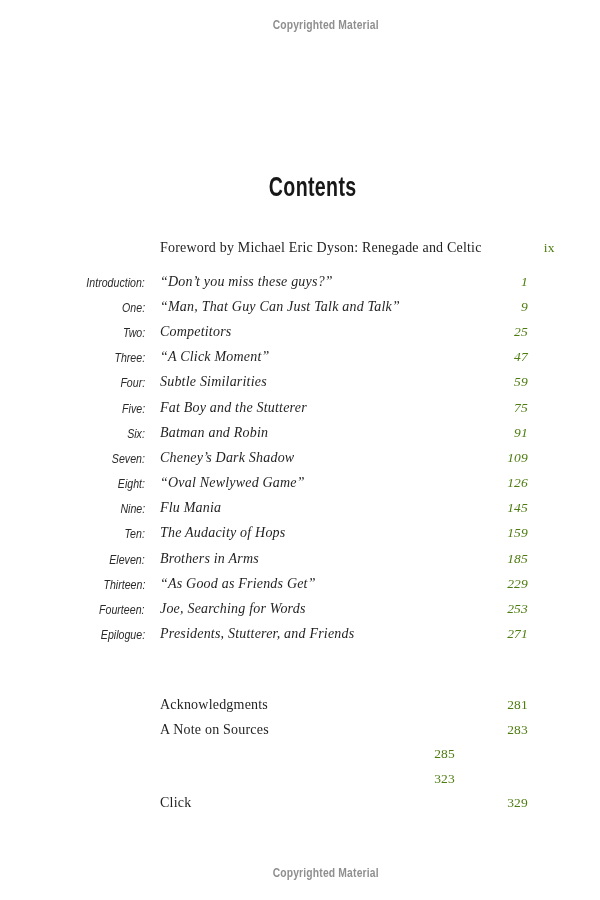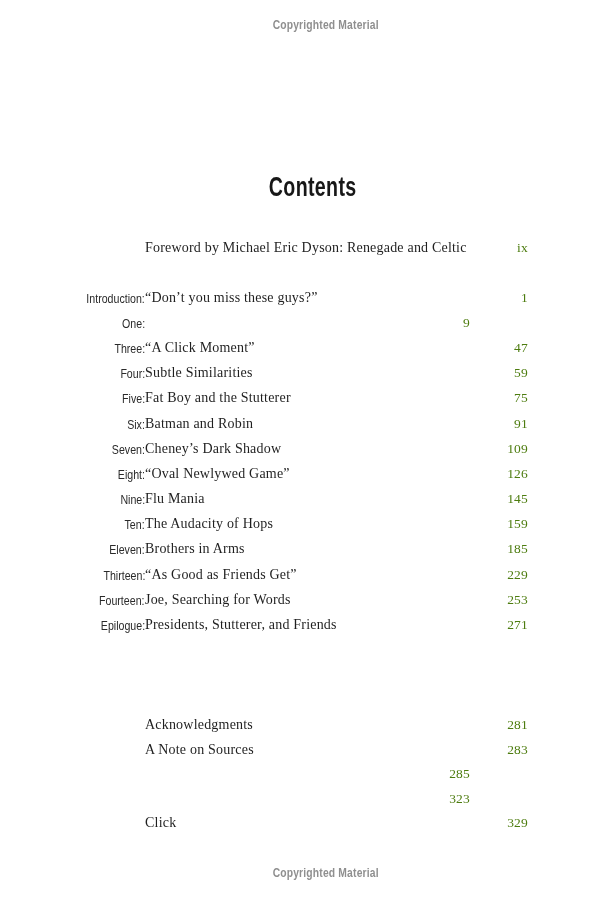--- a/index.html
+++ b/index.html
@@ -52,26 +52,26 @@
     transform: scaleX(0.70);
     transform-origin: 50% 50%;
     letter-spacing: 0.5px;
   }
   .toc-block {
     position: absolute;
     left: 60px;
     width: 468px;
   }
   .foreword-block { top: 235px; }
-  .chapters-block { top: 285px; }
-  .backmatter-block { top: 693px; margin-top: 20px; }
+  .chapters-block { top: 269px; font-style: italic; }
+  .backmatter-block { top: 693px; }
   .toc-row {
     display: grid;
     grid-template-columns: 85px 1fr 58px;
-    column-gap: 0;
+    column-gap: 15px;
     align-items: center;
     height: 25.2px;
   }
   .backmatter-block .toc-row { height: 24.5px; }
   .label-wrap {
     text-align: right;
     overflow: visible;
     white-space: nowrap;
   }
   .chapter-label {
@@ -118,21 +118,27 @@
   </div>
 
   <div class="toc-block chapters-block">
       <div class="toc-row">
         <span class="label-wrap"><span class="chapter-label">Introduction:</span></span>
         <span class="chapter-title">“Don’t you miss these guys?”</span>
         <span class="page-num">1</span>
       </div>
       <div class="toc-row">
         <span class="label-wrap"><span class="chapter-label">One:</span></span>
+        <span class="chapter-title">“Man, That Guy Can Just Talk and Talk”</span>
         <span class="page-num">9</span>
+      </div>
+      <div class="toc-row">
+        <span class="label-wrap"><span class="chapter-label">Two:</span></span>
+        <span class="chapter-title">Competitors</span>
+        <span class="page-num">25</span>
       </div>
       <div class="toc-row">
         <span class="label-wrap"><span class="chapter-label">Three:</span></span>
         <span class="chapter-title">“A Click Moment”</span>
         <span class="page-num">47</span>
       </div>
       <div class="toc-row">
         <span class="label-wrap"><span class="chapter-label">Four:</span></span>
         <span class="chapter-title">Subtle Similarities</span>
         <span class="page-num">59</span>

